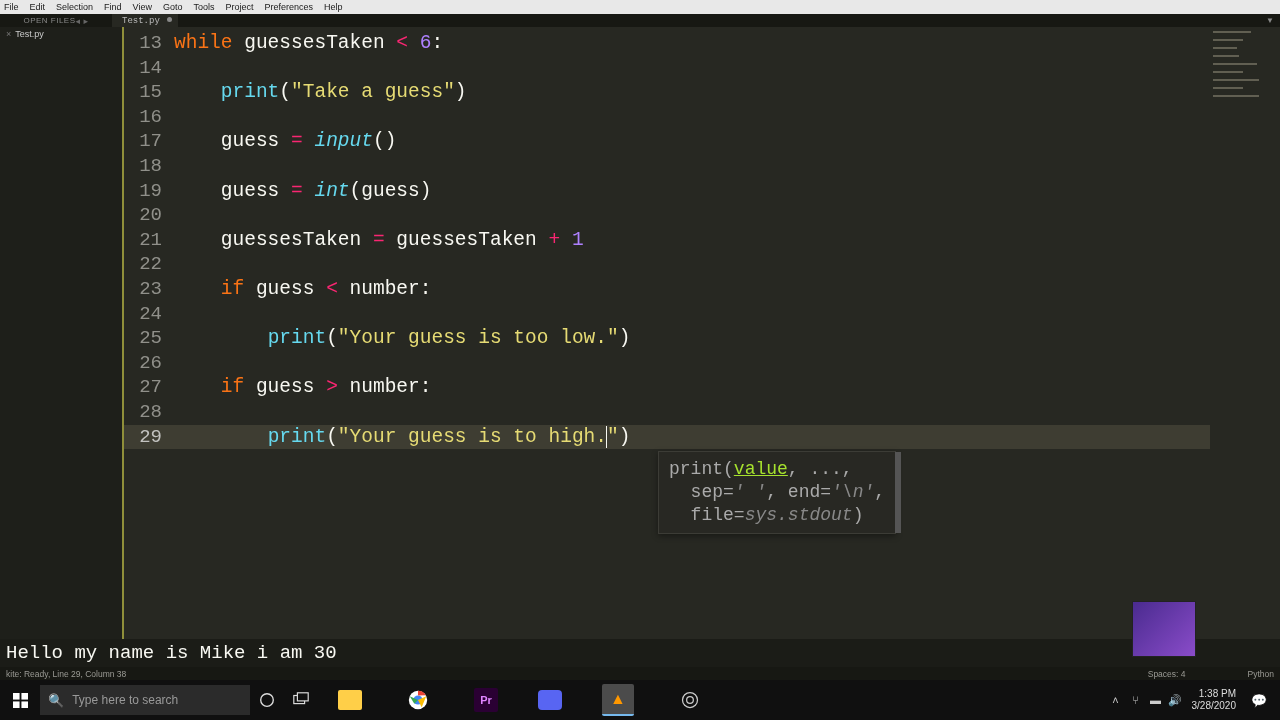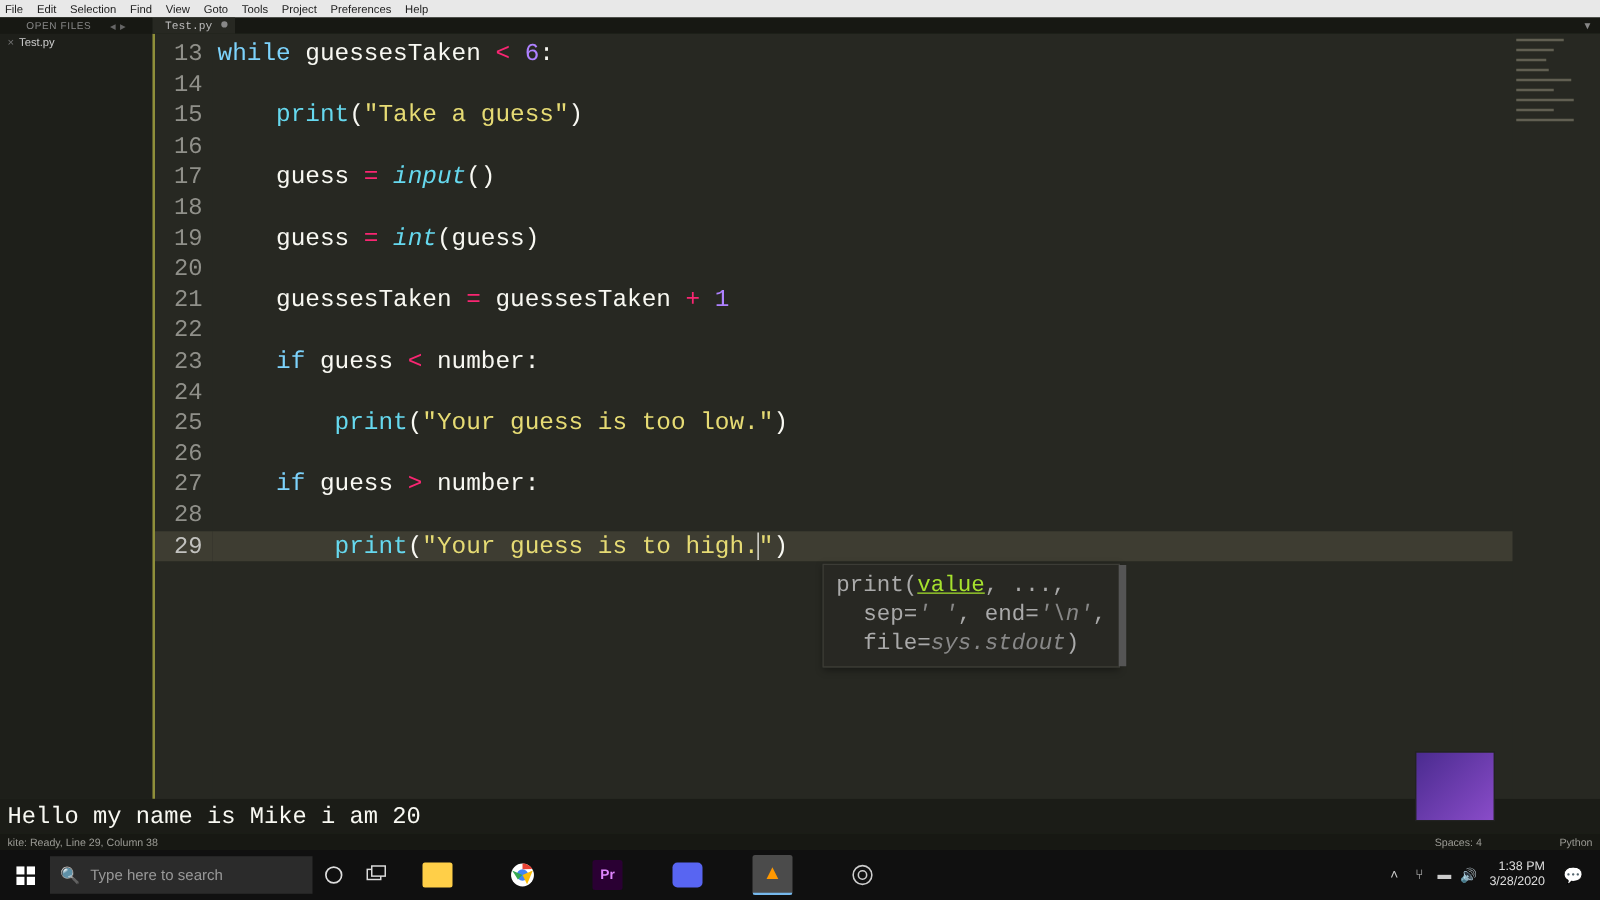--- a/index.html
+++ b/index.html
@@ -5,21 +5,21 @@
   * { margin: 0; padding: 0; box-sizing: border-box; }
   html, body { width: 1280px; height: 720px; overflow: hidden; font-family: "Segoe UI", Tahoma, sans-serif; background: #272822; color: #f8f8f2; }
   .mono { font-family: Consolas, "Courier New", monospace; }
 
   
   .menubar { height: 14px; background: #e8e8e8; display: flex; align-items: center; padding: 0 4px; font-size: 9px; color: #202020; }
   .menubar span { margin-right: 11px; cursor: default; }
 
   
   .tabstrip { height: 13px; background: #171813; display: flex; align-items: stretch; font-size: 9px; }
-  .side-header { width: 122px; background: #171813; color: #888; display: flex; align-items: center; justify-content: space-between; padding: 0 21px; font-size: 8px; letter-spacing: 0.5px; }
+  .side-header { width: 112px; background: #171813; color: #888; display: flex; align-items: center; justify-content: center; padding: 0 10px; font-size: 8px; letter-spacing: 0.5px; }
   .side-header .arrows { color: #666; font-size: 9px; }
   .file-tab { background: #272822; color: #bbb; display: flex; align-items: center; padding: 0 18px 0 10px; position: relative; }
   .file-tab .dirty { position: absolute; right: 6px; top: 3px; width: 5px; height: 5px; border-radius: 50%; background: #888; }
   .tabstrip .drop { margin-left: auto; color: #888; padding: 0 6px; display: flex; align-items: center; font-size: 8px; }
 
   
   .main { display: flex; height: calc(720px - 14px - 13px - 28px - 13px - 40px); }
 
   
   .sidebar { width: 122px; background: #1e1f1a; font-size: 9px; }
@@ -30,21 +30,21 @@
   .editor { flex: 1; position: relative; display: flex; background: #272822; }
   .gutter-border { width: 2px; background: #8f8f3a; }
   .gutter { width: 46px; background: #272822; text-align: right; padding-top: 4px; }
   .gutter div { height: 24.6px; line-height: 24.6px; font-size: 19px; color: #90908a; padding-right: 8px; }
   .gutter div.active { background: #3e3d32; color: #c2c2bf; }
   .code { flex: 1; padding-top: 4px; position: relative; }
   .code-line { height: 24.6px; line-height: 24.6px; font-size: 19.5px; white-space: pre; padding-left: 4px; }
   .code-line.active { background: #3e3d32; }
 
   
-  .kw { color: #7dd3fc; }
+  .kw { color: #f97316; }
   .fn { color: #66d9ef; font-style: italic; }
   .call { color: #66d9ef; }
   .str { color: #e6db74; }
   .num { color: #ae81ff; }
   .op { color: #f92672; }
   .id { color: #f8f8f2; }
   .pn { color: #f8f8f2; }
 
   .cursor { display: inline-block; width: 1px; height: 22px; background: #f8f8f2; vertical-align: text-top; margin-left: -1px; }
 
@@ -190,21 +190,21 @@
         <div class="ml" style="width: 46px;"></div>
         <div class="ml" style="width: 0px; background: transparent;"></div>
         <div class="ml" style="width: 30px;"></div>
         <div class="ml" style="width: 0px; background: transparent;"></div>
         <div class="ml" style="width: 46px;"></div>
       </div>
   </div>
 </div>
 
 <div class="console mono">
-  <span>Hello my name is Mike i am 20</span>
+  <span>Hello my name is Mike i am 30</span>
 </div>
 
 <div class="statusbar">
   <span style="margin-left:0">kite: Ready, Line 29, Column 38</span>
   <span class="spacer"></span>
   <span>Spaces: 4</span>
   <span>Python</span>
 </div>
 
 <div class="taskbar">

